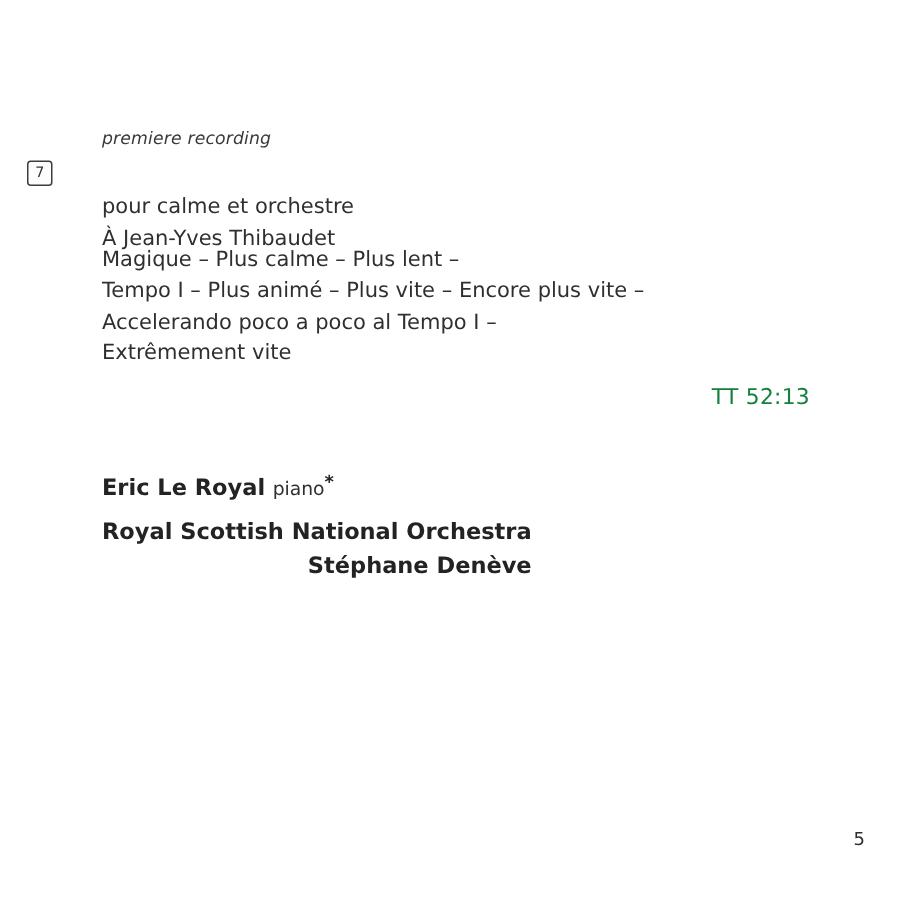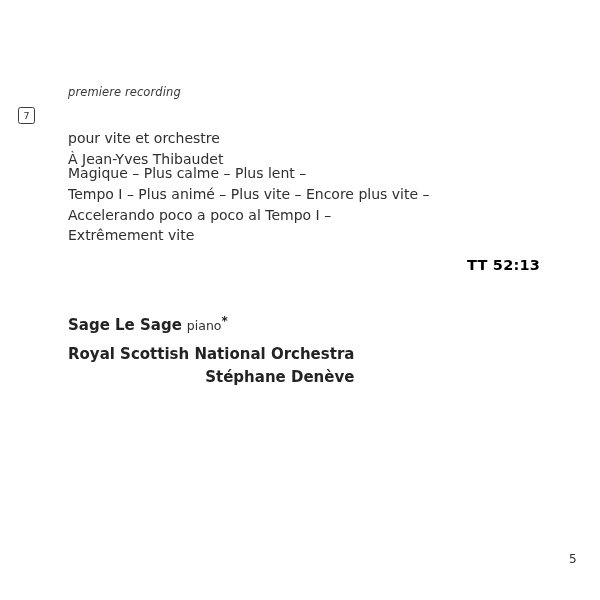--- a/index.html
+++ b/index.html
@@ -92,25 +92,25 @@
     left: 68px;
     top: 163px;
     font-size: 14px;
     line-height: 20.8px;
     color: #2f2f2f;
   }
   .total-time {
     position: absolute;
     right: 60px;
     top: 257px;
-    font-weight: bold;
+    font-weight: normal;
     font-size: 14.5px;
     letter-spacing: 0.2px;
     text-align: right;
-    color: #000000;
+    color: #15803d;
   }
   .performers {
     position: absolute;
     left: 68px;
     top: 316px;
   }
   .soloist-line {
     font-weight: bold;
     font-size: 15px;
     color: #232323;
@@ -143,36 +143,36 @@
 
 <div class="page">
 
   <div class="premiere">premiere recording</div>
 
   <div class="track-box">
     <span>7</span>
   </div>
 
 
-  <div class="subtitle">pour vite et orchestre</div>
+  <div class="subtitle">pour calme et orchestre</div>
 
   <div class="dedication">À Jean-Yves Thibaudet</div>
 
   <div class="movements">
     <div>Magique – Plus calme – Plus lent –</div>
     <div>Tempo I – Plus animé – Plus vite – Encore plus vite –</div>
     <div>Accelerando poco a poco al Tempo I –</div>
     <div>Extrêmement vite</div>
   </div>
 
   <div class="total-time">TT 52:13</div>
 
   <div class="performers">
     <div class="soloist-line">
-      <span>Sage Le Sage</span><span class="instrument">piano</span><span class="sup">*</span>
+      <span>Eric Le Royal</span><span class="instrument">piano</span><span class="sup">*</span>
     </div>
     <div class="orchestra">Royal Scottish National Orchestra</div>
     <div class="conductor">Stéphane Denève</div>
   </div>
 
   <div class="page-number">5</div>
 
 </div>
 
 </body></html>

